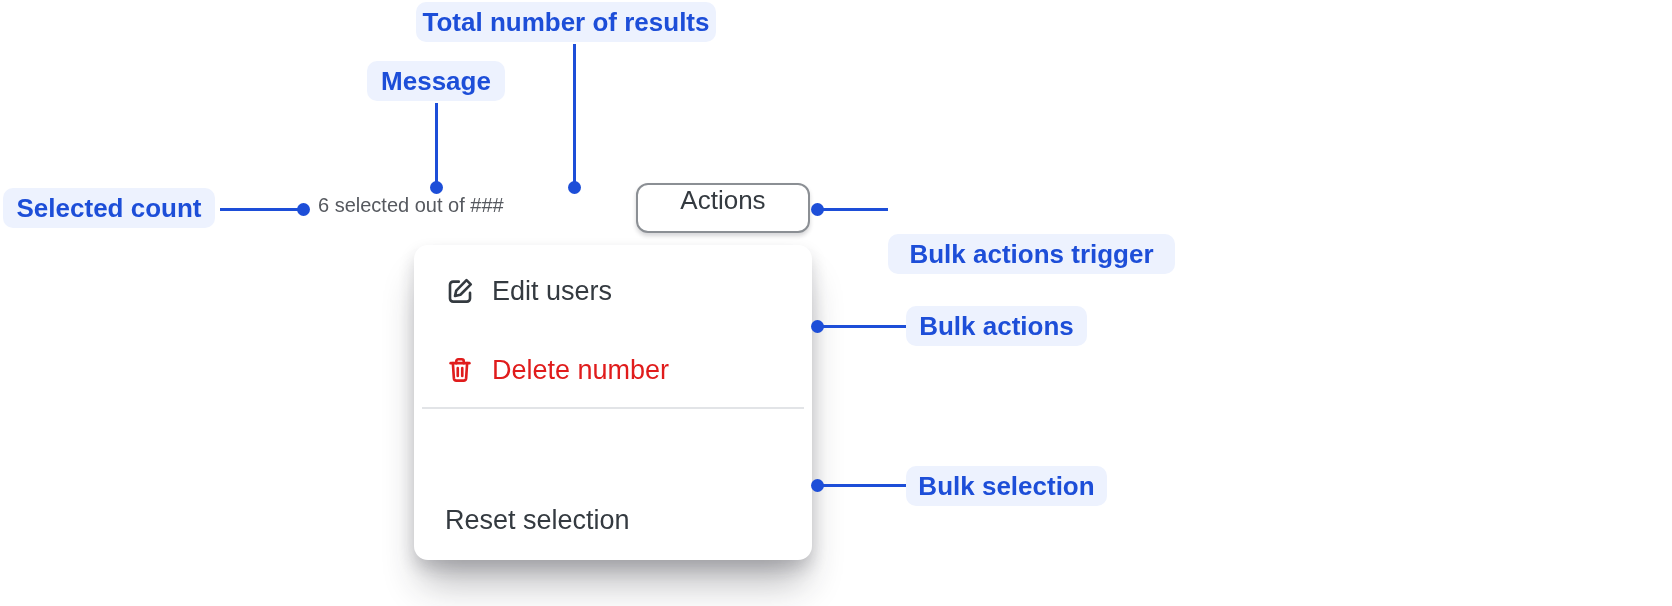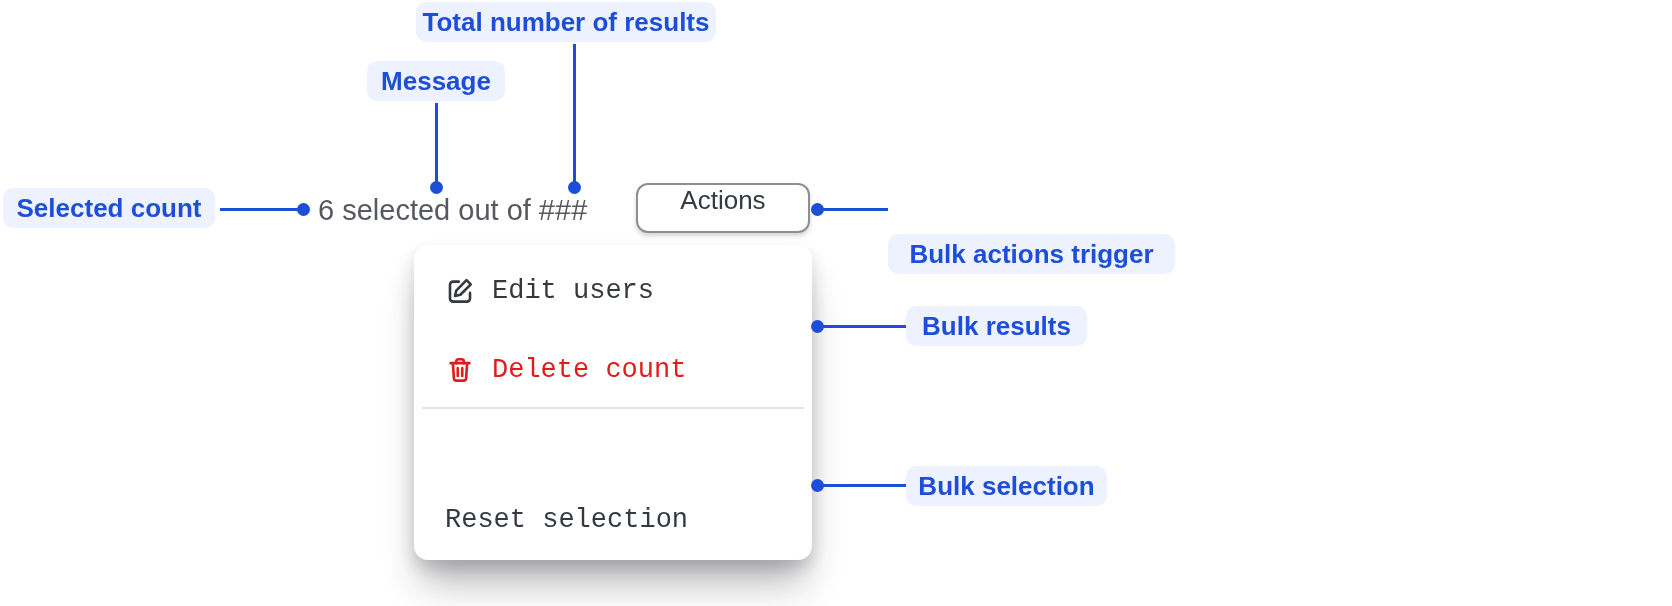--- a/index.html
+++ b/index.html
@@ -34,21 +34,21 @@
   .dot {
     position: absolute;
     width: 13px; height: 13px;
     border-radius: 50%;
     background: #1d4ed8;
   }
   
   .sel-message {
     position: absolute;
     left: 318px; top: 194px;
-    font-size: 29px;
+    font-size: 20px;
     color: #56595f;
     white-space: nowrap;
   }
   
   .actions-btn {
     position: absolute;
     left: 636px; top: 183px;
     width: 174px; height: 50px;
     background: #ffffff;
     border: 2.5px solid #8b8f94;
@@ -79,21 +79,20 @@
     height: 60px;
     display: flex;
     align-items: center;
     gap: 17px;
     padding-left: 31px;
     font-size: 27px;
     font-weight: 500;
     color: #343a40;
     cursor: pointer;
     border-radius: 8px;
-    font-family: Liberation Mono, monospace;
   }
   .menu-item.critical { color: #e01c1c; }
   .menu-item .mi-icon { width: 30px; height: 30px; flex: 0 0 30px; display: block; }
   .menu-divider {
     position: absolute;
     left: 8px; right: 8px; top: 162px;
     height: 2px;
     background: #e2e4e7;
   }
   .chev { display: block; }
@@ -104,21 +103,21 @@
 <div class="canvas">
 
   <div class="pill" style="left:416px; top:2px; width:300px;">Total number of results</div>
 
   <div class="pill" style="left:367px; top:61px; width:138px;">Message</div>
 
   <div class="pill" style="left:3px; top:188px; width:212px;">Selected count</div>
 
   <div class="pill" style="left:888px; top:189px; width:287px;margin-top:45px;">Bulk actions trigger</div>
 
-  <div class="pill" style="left:906px; top:306px; width:181px;">Bulk results</div>
+  <div class="pill" style="left:906px; top:306px; width:181px;">Bulk actions</div>
 
   <div class="pill" style="left:906px; top:466px; width:201px;">Bulk selection</div>
 
   <div class="sel-message">6 selected out of ###</div>
 
   <button class="actions-btn">
     <span>Actions</span>
     <svg class="chev" width="22" height="14" viewBox="0 0 16 10">
       <path d="M2.5 2.2 L8 7.6 L13.5 2.2" fill="none" stroke="#343a40" stroke-width="2.4" stroke-linecap="round" stroke-linejoin="round"></path>
     </svg>
@@ -134,21 +133,21 @@
       <span>Edit users</span>
     </div>
 
     <div class="menu-item critical" style="top:95px;">
       <svg class="mi-icon" viewBox="0 0 24 24">
         <path d="M4.5 6.5h15" fill="none" stroke="#e01c1c" stroke-width="2.1" stroke-linecap="round"></path>
         <path d="M9 6.5V5a1.6 1.6 0 0 1 1.6-1.6h2.8A1.6 1.6 0 0 1 15 5v1.5" fill="none" stroke="#e01c1c" stroke-width="2.1" stroke-linecap="round" stroke-linejoin="round"></path>
         <path d="M6.3 6.5l.8 12.2a2 2 0 0 0 2 1.8h5.8a2 2 0 0 0 2-1.8l.8-12.2" fill="none" stroke="#e01c1c" stroke-width="2.1" stroke-linecap="round" stroke-linejoin="round"></path>
         <path d="M10.2 10.5v6.2 M13.8 10.5v6.2" fill="none" stroke="#e01c1c" stroke-width="2.1" stroke-linecap="round"></path>
       </svg>
-      <span>Delete count</span>
+      <span>Delete number</span>
     </div>
 
     <div class="menu-divider"></div>
 
 
     <div class="menu-item" style="top:245px;">
       <span>Reset selection</span>
     </div>
   </div>
 

